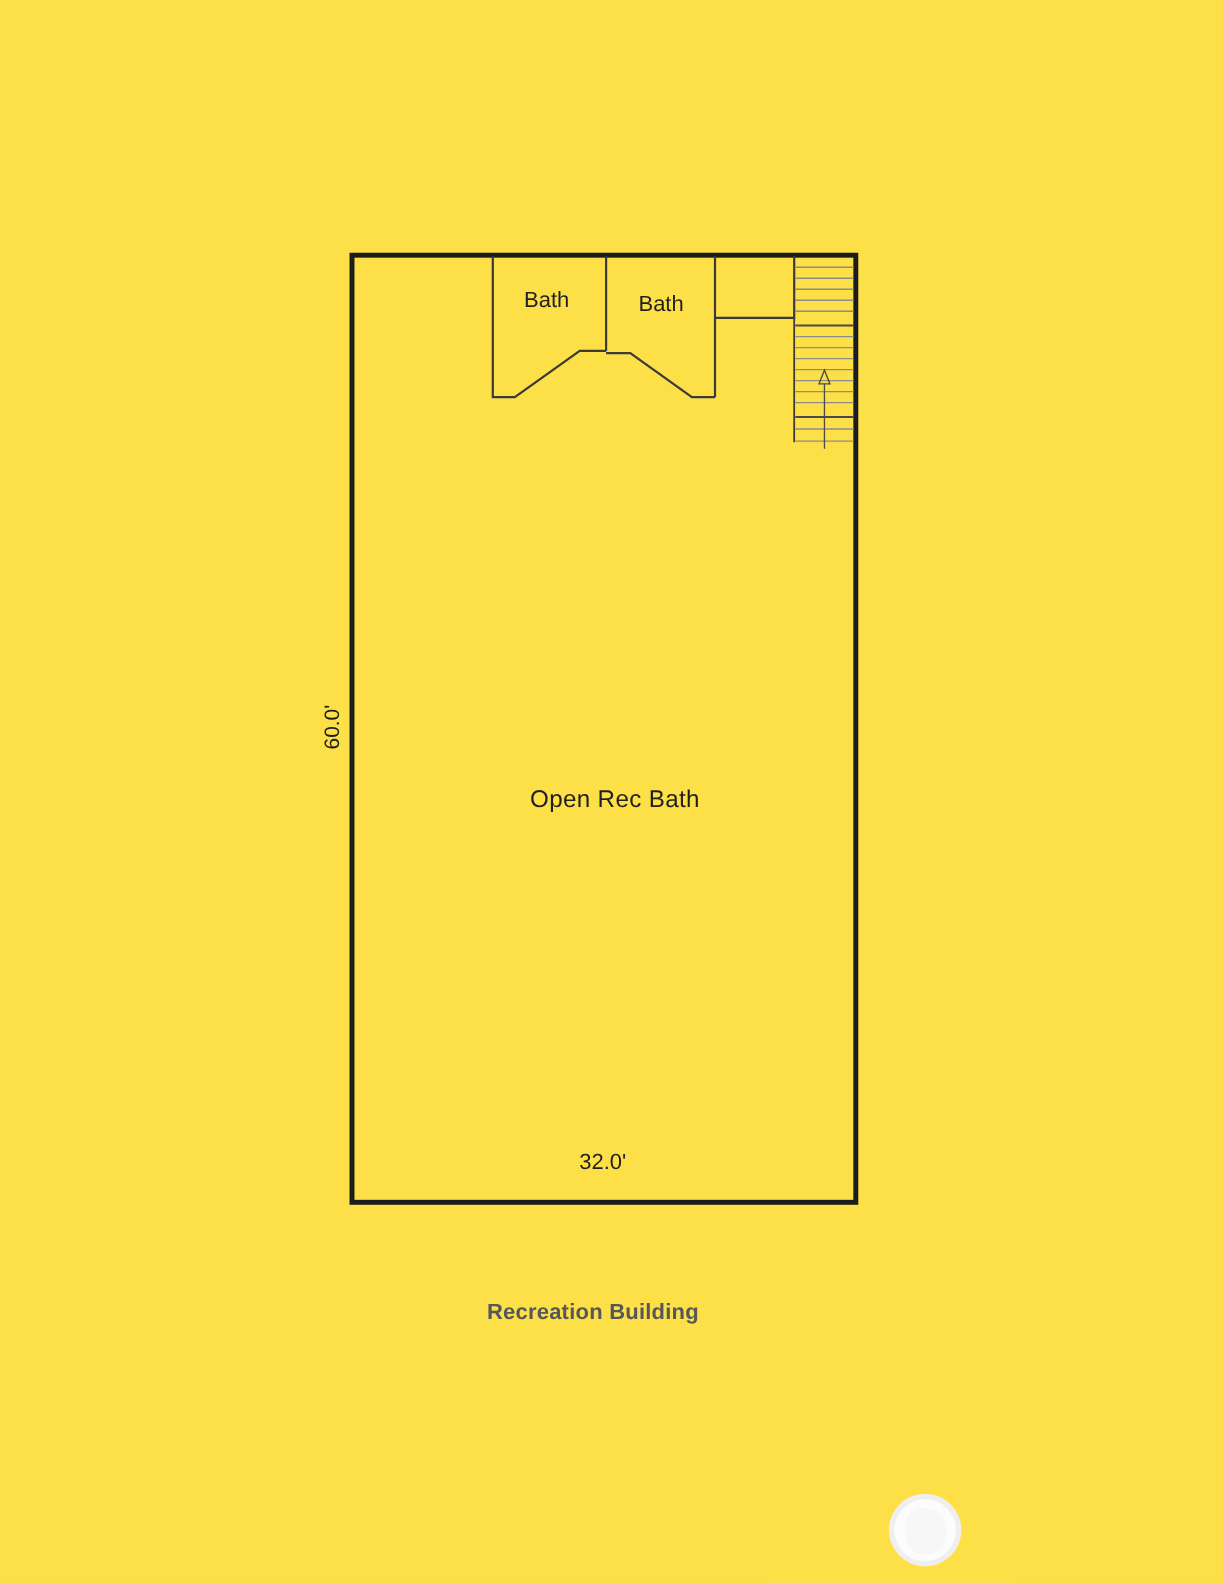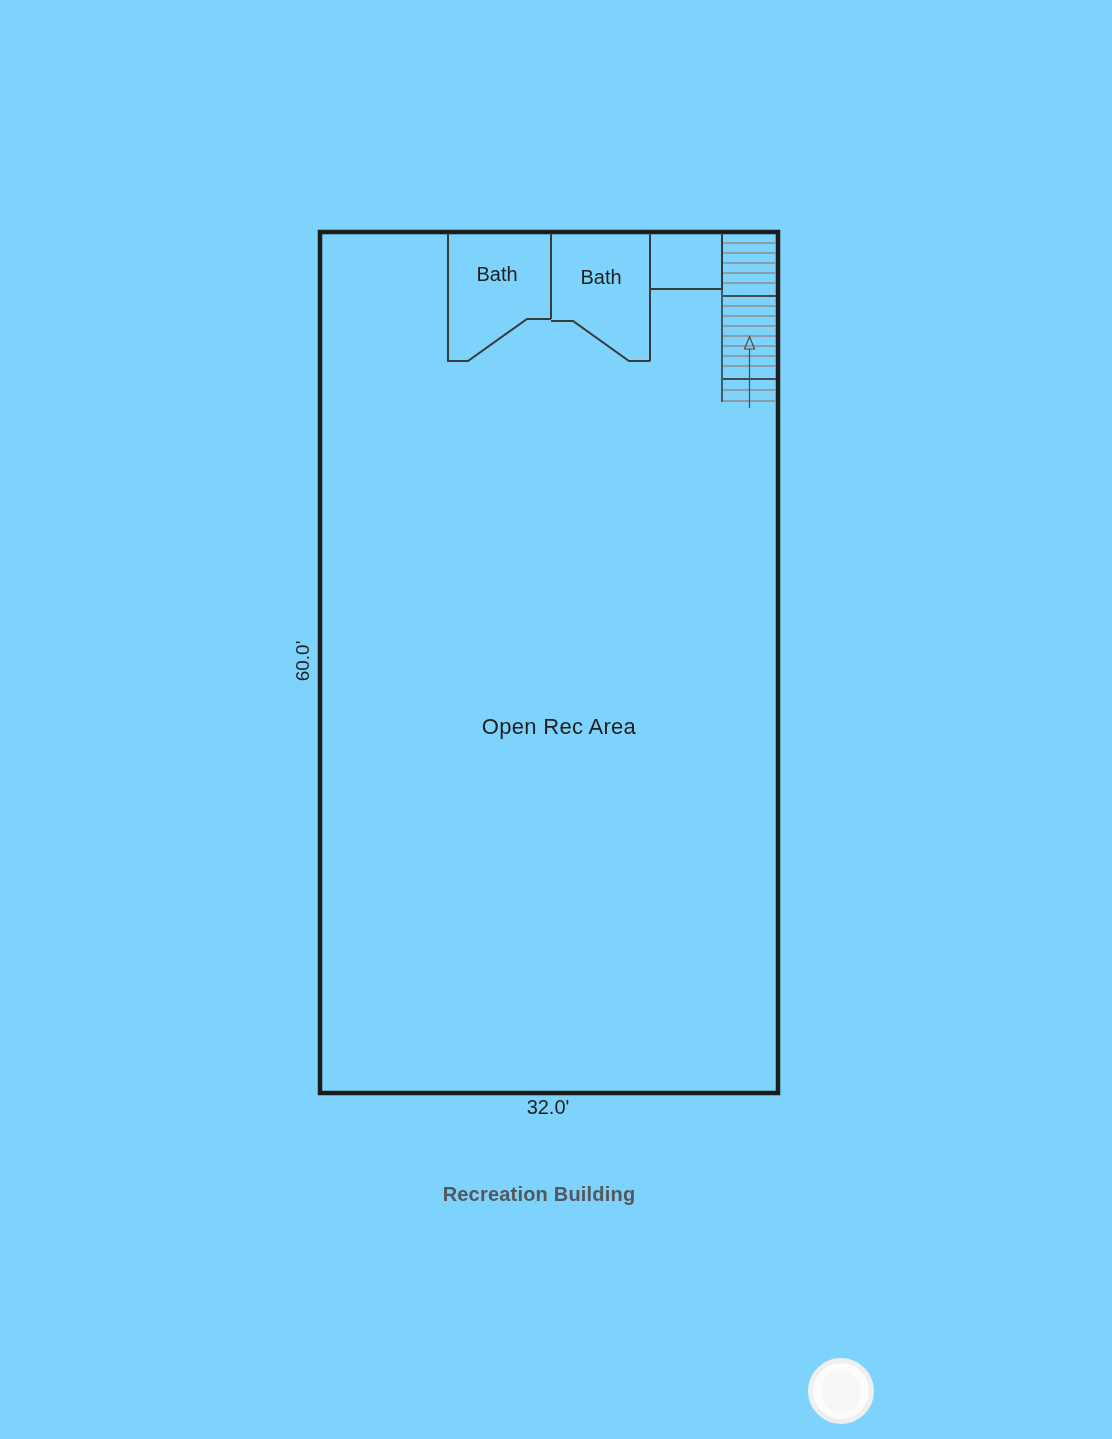--- a/index.html
+++ b/index.html
@@ -1,20 +1,20 @@
 <!DOCTYPE html>
 <html style="--wall: #1c1c1c; --partition: #3a3a3a; --stair: #8c8c8c; --stair_dark: #4a4a4a; --label: #1f1f1f; --caption: #55575c; --watermark: #efeff0;"><head>
 <meta charset="utf-8">
 <style>
   html, body { margin: 0; padding: 0; background: #ffffff; }
   #canvas {
     position: relative;
     width: 1112px;
     height: 1439px;
-    background: #7dd3fc;
+    background: #fde047;
     overflow: hidden;
     font-family: "Liberation Sans", sans-serif;
   }
   #plan-svg { position: absolute; left: 0; top: 0; }
 
   .wall   { stroke: var(--wall); stroke-width: 4.5; fill: none; stroke-linecap: square; }
   .part   { stroke: var(--partition); stroke-width: 2; fill: none; stroke-linejoin: miter; }
   .thin   { stroke-width: 1.6; }
   .tread  { stroke: var(--stair); stroke-width: 1.3; }
   .tread-dark { stroke: var(--stair_dark); stroke-width: 1.8; }
@@ -24,21 +24,21 @@
     position: absolute;
     transform: translate(-50%, -50%);
     white-space: nowrap;
     color: var(--label);
   }
   .lbl-bath-1 { left: 497px; top: 274px; font-size: 20px; }
   .lbl-bath-2 { left: 601px; top: 277px; font-size: 20px; }
   .lbl-open   { left: 559px; top: 727px; font-size: 22px; letter-spacing: 0.3px; }
   .lbl-dim-h  { left: 303px; top: 661px; font-size: 19px;
                 transform: translate(-50%, -50%) rotate(-90deg); }
-  .lbl-dim-w  { left: 548px; top: 1107px; font-size: 20px; }
+  .lbl-dim-w  { left: 548px; top: 1057px; font-size: 20px; }
   .lbl-caption {
     left: 539px; top: 1194px; font-size: 20px;
     font-weight: 700; color: var(--caption); letter-spacing: 0.2px;
   }
 
   .watermark {
     position: absolute;
     left: 808px; top: 1358px;
     width: 66px; height: 66px;
     border-radius: 50%;
@@ -92,21 +92,21 @@
 
       <g>
         <line x1="749.5" y1="349" x2="749.5" y2="408" class="arrow-line"></line>
         <path d="M744.5 349 L749.5 336.5 L754.5 349 Z" class="arrow-line"></path>
       </g>
     </g>
   </svg>
 
   <div class="lbl lbl-bath-1">Bath</div>
   <div class="lbl lbl-bath-2">Bath</div>
-  <div class="lbl lbl-open">Open Rec Area</div>
+  <div class="lbl lbl-open">Open Rec Bath</div>
   <div class="lbl lbl-dim-h">60.0'</div>
   <div class="lbl lbl-dim-w">32.0'</div>
   <div class="lbl lbl-caption">Recreation Building</div>
 
   <div class="watermark">
     <div class="watermark-inner"></div>
   </div>
 
 </div>
 

